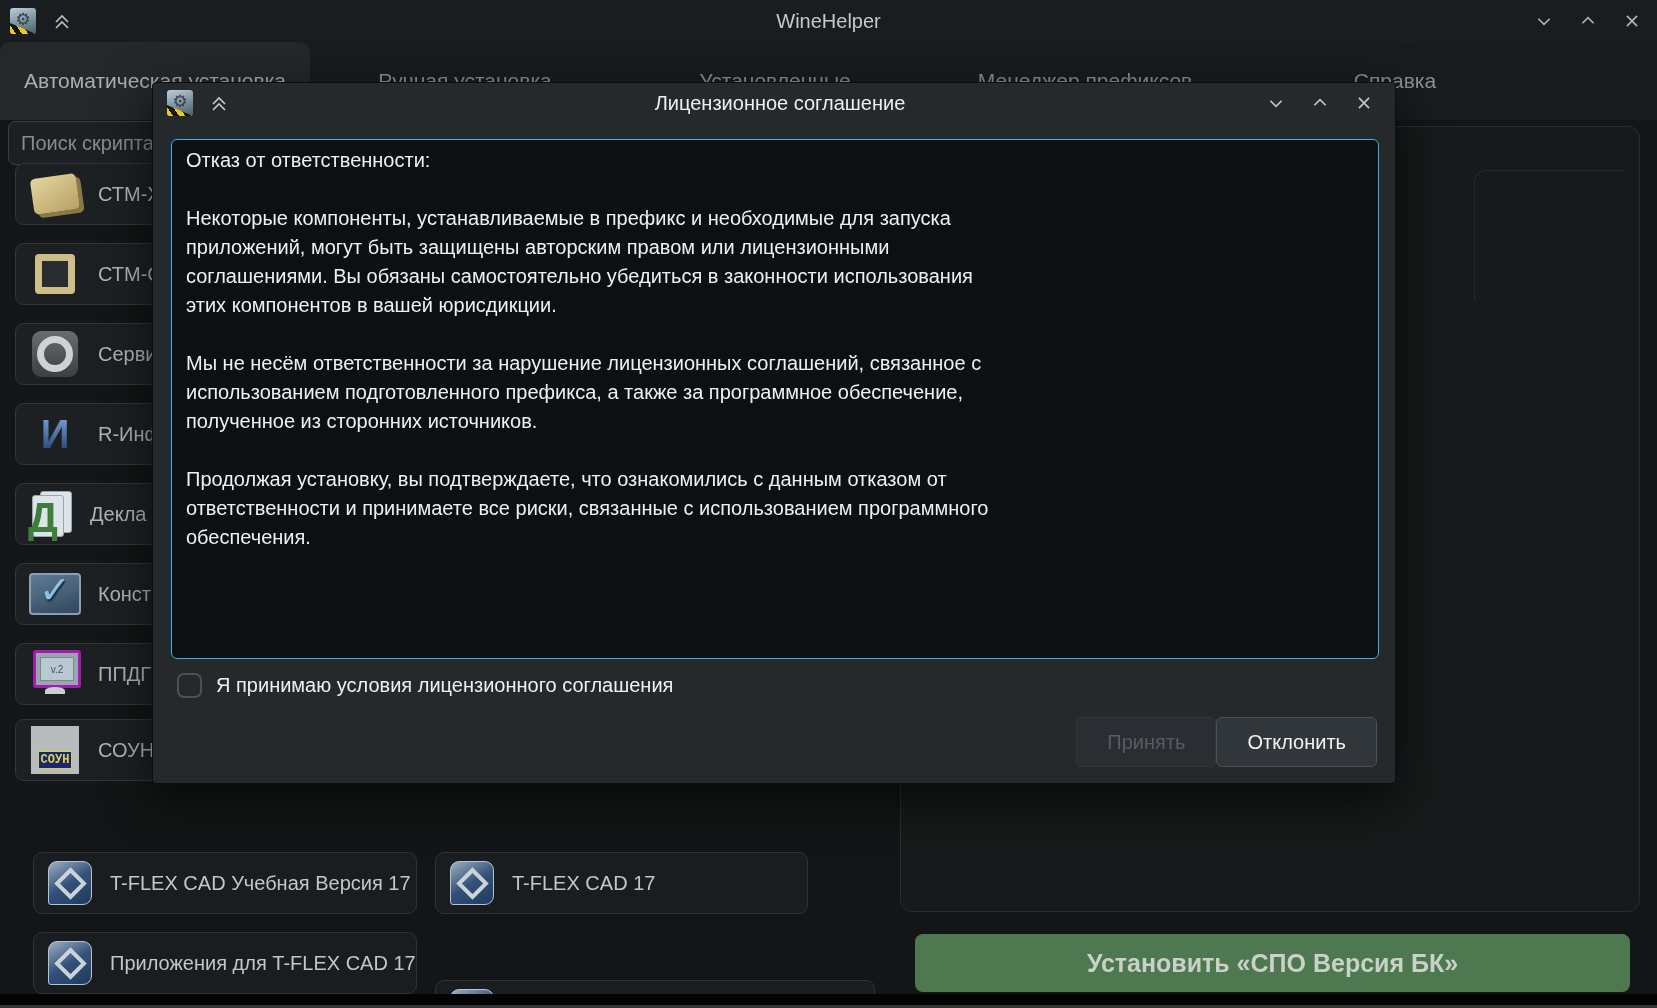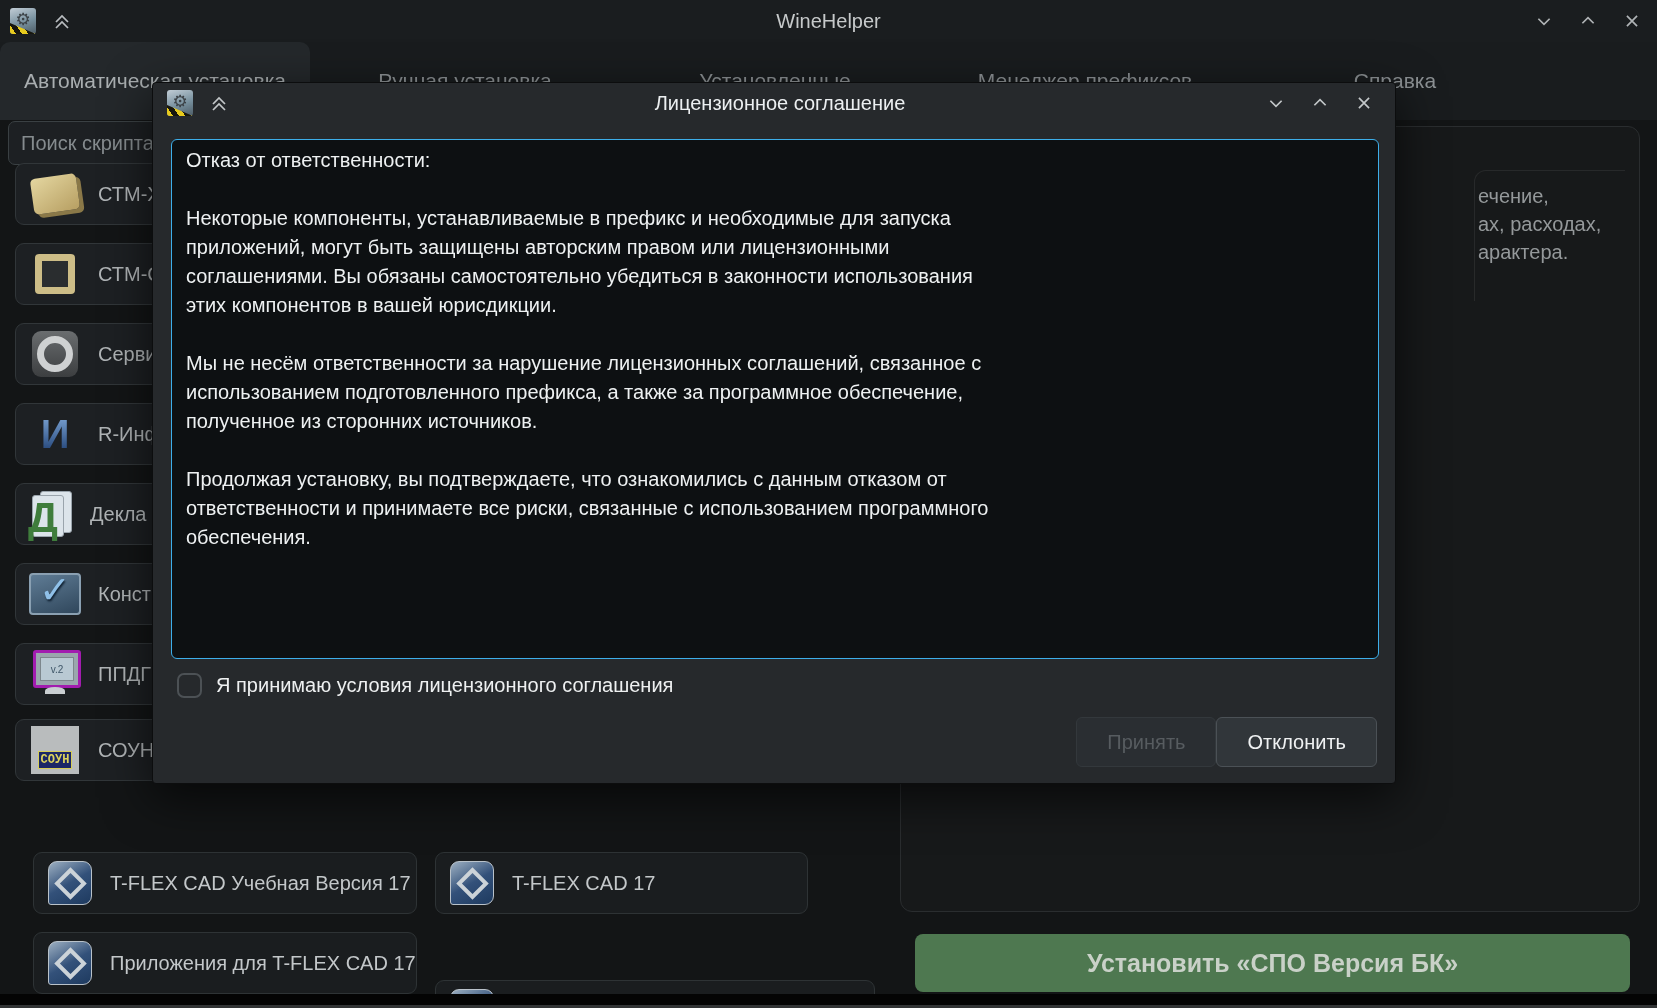--- a/index.html
+++ b/index.html
@@ -247,23 +247,20 @@
   </div>
   <div class="tflex-btn" style="left:435px;top:980px;width:440px">
     <span class="tflex-icon">
         <span class="d"></span>
       </span>
     <span class="lbl">Ресурсы для T-FLEX CAD 17</span>
   </div>
 
   <div class="right-panel"></div>
   <div class="desc-frame"></div>
-  <div class="desc-text">ечение,
-ах, расходах,
-арактера.</div>
   <button class="install-btn">Установить «СПО Версия БК»</button>
 
   <div class="footer"></div>
   <div class="footer-edge"></div>
 
   <div class="dialog">
     <div class="dlg-titlebar">
       <div class="app-icon">
         <span class="gear">⚙</span>
         <span class="hazard"></span>

